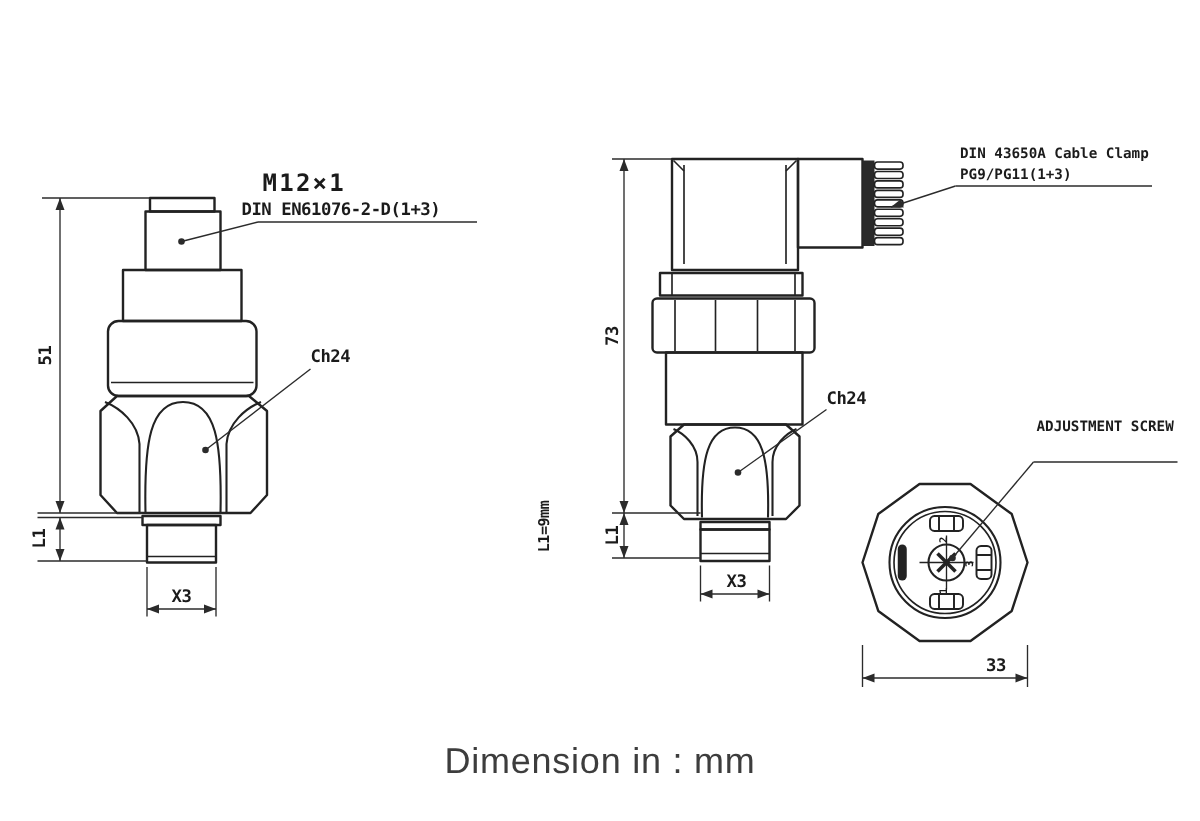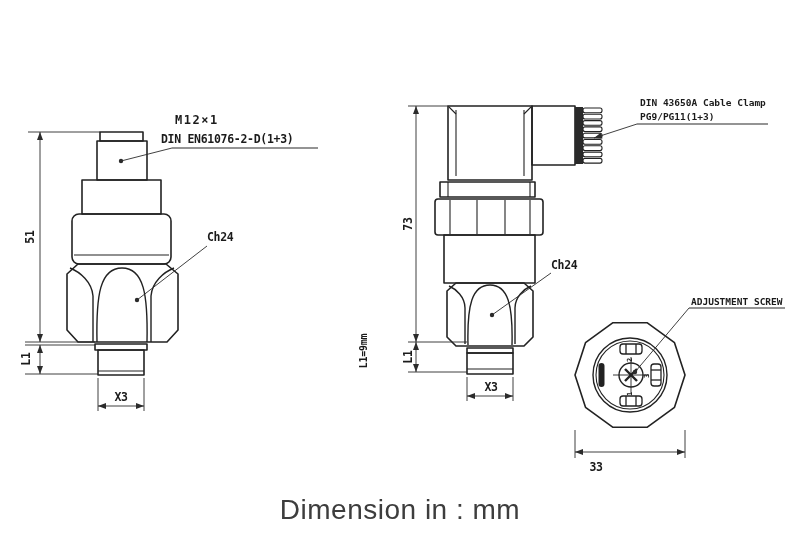--- a/index.html
+++ b/index.html
@@ -2,28 +2,28 @@
 <html><head>
 <meta charset="utf-8">
 <style>
   html,body{margin:0;padding:0;background:#ffffff;}
   #canvas{position:relative;width:800px;height:547px;background:#fff;overflow:hidden;
           font-family:"DejaVu Sans Mono","Liberation Mono",monospace;}
   #linework{position:absolute;left:0;top:0;}
   .lbl{position:absolute;color:#1b1b1b;font-size:11.5px;font-weight:700;white-space:nowrap;
        letter-spacing:-0.3px;line-height:1;}
   .sm{font-size:9.5px;letter-spacing:0;}
-  .m12{font-size:12px;letter-spacing:1.5px;}
+  .m12{font-size:16px;letter-spacing:1.5px;}
   .ctr{transform:translate(-50%,-50%);}
   .rot{transform:translate(-50%,-50%) rotate(-90deg);}
   .tiny{font-size:7px;font-weight:700;}
   .note{font-size:10px;font-weight:700;}
   .footer{position:absolute;left:0;top:494px;width:800px;text-align:center;
           font-family:"Liberation Sans","DejaVu Sans",sans-serif;font-weight:300;
-          font-size:28px;color:#3d3d3d;letter-spacing:0.5px;}
+          font-size:24px;color:#3d3d3d;letter-spacing:0.5px;}
 </style>
 </head>
 <body>
 
 <div id="canvas">
 
 <svg id="linework" width="800" height="547" viewBox="0 0 800 547">
 
   <g stroke="#222" fill="none" stroke-width="1.6" stroke-linejoin="round">
     <rect x="100" y="132" width="43" height="9"></rect>
@@ -175,20 +175,20 @@
   <div class="lbl ctr" style="left:121px;top:398px;">X3</div>
 
   <div class="lbl sm" style="left:640px;top:98px;">DIN 43650A Cable Clamp</div>
   <div class="lbl sm" style="left:640px;top:112px;">PG9/PG11(1+3)</div>
   <div class="lbl" style="left:551px;top:260px;">Ch24</div>
   <div class="lbl rot" style="left:409px;top:224px;">73</div>
   <div class="lbl rot note" style="left:364px;top:351px;">L1=9mm</div>
   <div class="lbl rot" style="left:409px;top:357px;">L1</div>
   <div class="lbl ctr" style="left:491px;top:388px;">X3</div>
 
-  <div class="lbl sm" style="left:691px;top:297px;text-align:center;">ADJUSTMENT SCREW</div>
-  <div class="lbl ctr" style="left:596px;top:444px;margin-top:24px;">33</div>
+  <div class="lbl sm" style="left:691px;top:280px;text-align:center;">ADJUSTMENT SCREW</div>
+  <div class="lbl ctr" style="left:664px;top:444px;">33</div>
   <div class="lbl rot tiny" style="left:630px;top:360px;">2</div>
   <div class="lbl rot tiny" style="left:647px;top:376px;">3</div>
   <div class="lbl rot tiny" style="left:630px;top:394px;">1</div>
 
   <div class="footer">Dimension in : mm</div>
 </div>
 
 </body></html>

